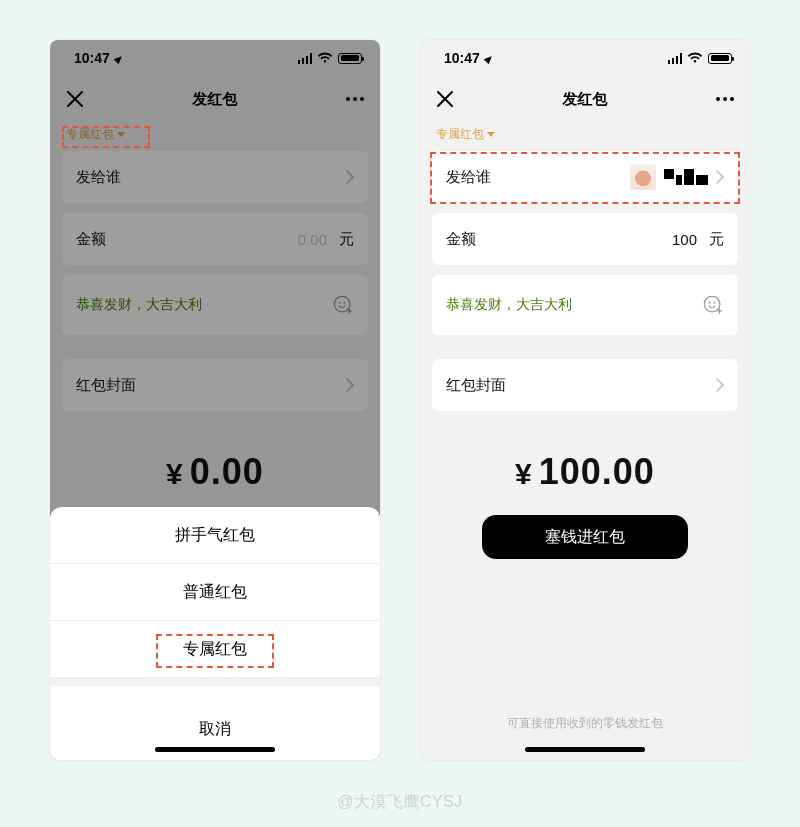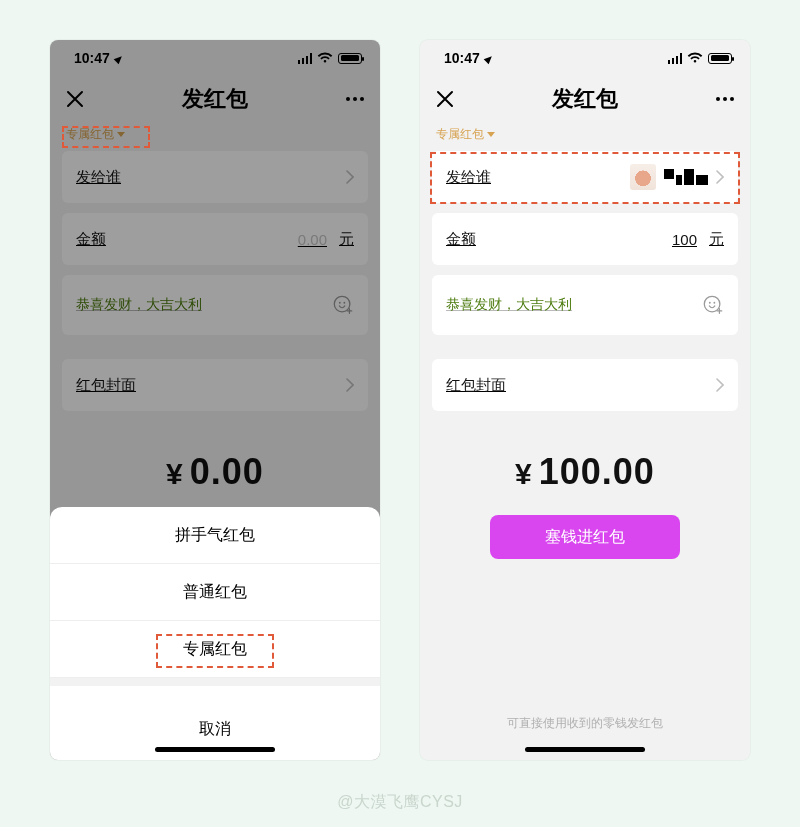--- a/index.html
+++ b/index.html
@@ -63,21 +63,21 @@
   .battery::after{
     content:"";position:absolute;right:-3px;top:3px;width:2px;height:4px;background:#000;border-radius:1px;
   }
   .battery i{position:absolute;left:1.5px;top:1.5px;bottom:1.5px;width:18px;background:#000;border-radius:1.5px;}
   
   .navhdr{
     height:46px;
     display:flex;align-items:center;justify-content:space-between;
     padding:0 16px;
   }
-  .navhdr .title{font-size:22px;font-weight:600;}
+  .navhdr .title{font-size:15px;font-weight:600;}
   .x-icon svg{width:18px;height:18px;display:block;}
   .more-icon{display:flex;gap:3px;}
   .more-icon span{width:4px;height:4px;border-radius:50%;background:#000;}
   
   .type-link{
     display:flex;align-items:center;gap:3px;
     padding:4px 16px 8px;
     color:#d7a352;font-size:12px;
   }
   .type-link .chev{
@@ -85,21 +85,20 @@
   }
   
   .card{
     margin:0 12px 10px;
     background:#fff;
     border-radius:6px;
     height:52px;
     display:flex;align-items:center;justify-content:space-between;
     padding:0 14px;
     font-size:15px;
-    text-decoration:underline;
   }
   .card .lbl{color:#111;}
   .card .rgt{display:flex;align-items:center;gap:8px;color:#111;}
   .chevron-right svg{width:8px;height:14px;display:block;}
   .muted{color:#c5c5c5;}
   .yuan{font-size:15px;color:#111;margin-left:4px;}
   .card.msg{height:60px;color:#b9b9b9;}
   .card.msg .lbl{color:#4d7c0f;font-size:14px;}
   .emoji-add svg{width:22px;height:22px;display:block;}
   
@@ -108,25 +107,25 @@
     font-size:36px;
     font-weight:700;
     color:#111;
     margin-top:40px;
     letter-spacing:1px;
   }
   .big-amount .yen{font-size:30px;margin-right:6px;}
   
   .cta{
     margin:22px auto 0;
-    width:190px;height:44px;
-    background:#d946ef;
+    width:206px;height:44px;
+    background:#000000;
     color:#fff;
     font-size:16px;
-    border-radius:8px;
+    border-radius:14px;
     display:flex;align-items:center;justify-content:center;
   }
   .foot-note{
     position:absolute;left:0;right:0;bottom:28px;
     text-align:center;color:#b0b0b0;font-size:12px;
   }
   .home-indicator{
     position:absolute;left:50%;bottom:8px;transform:translateX(-50%);
     width:120px;height:5px;background:#000;border-radius:3px;
   }

